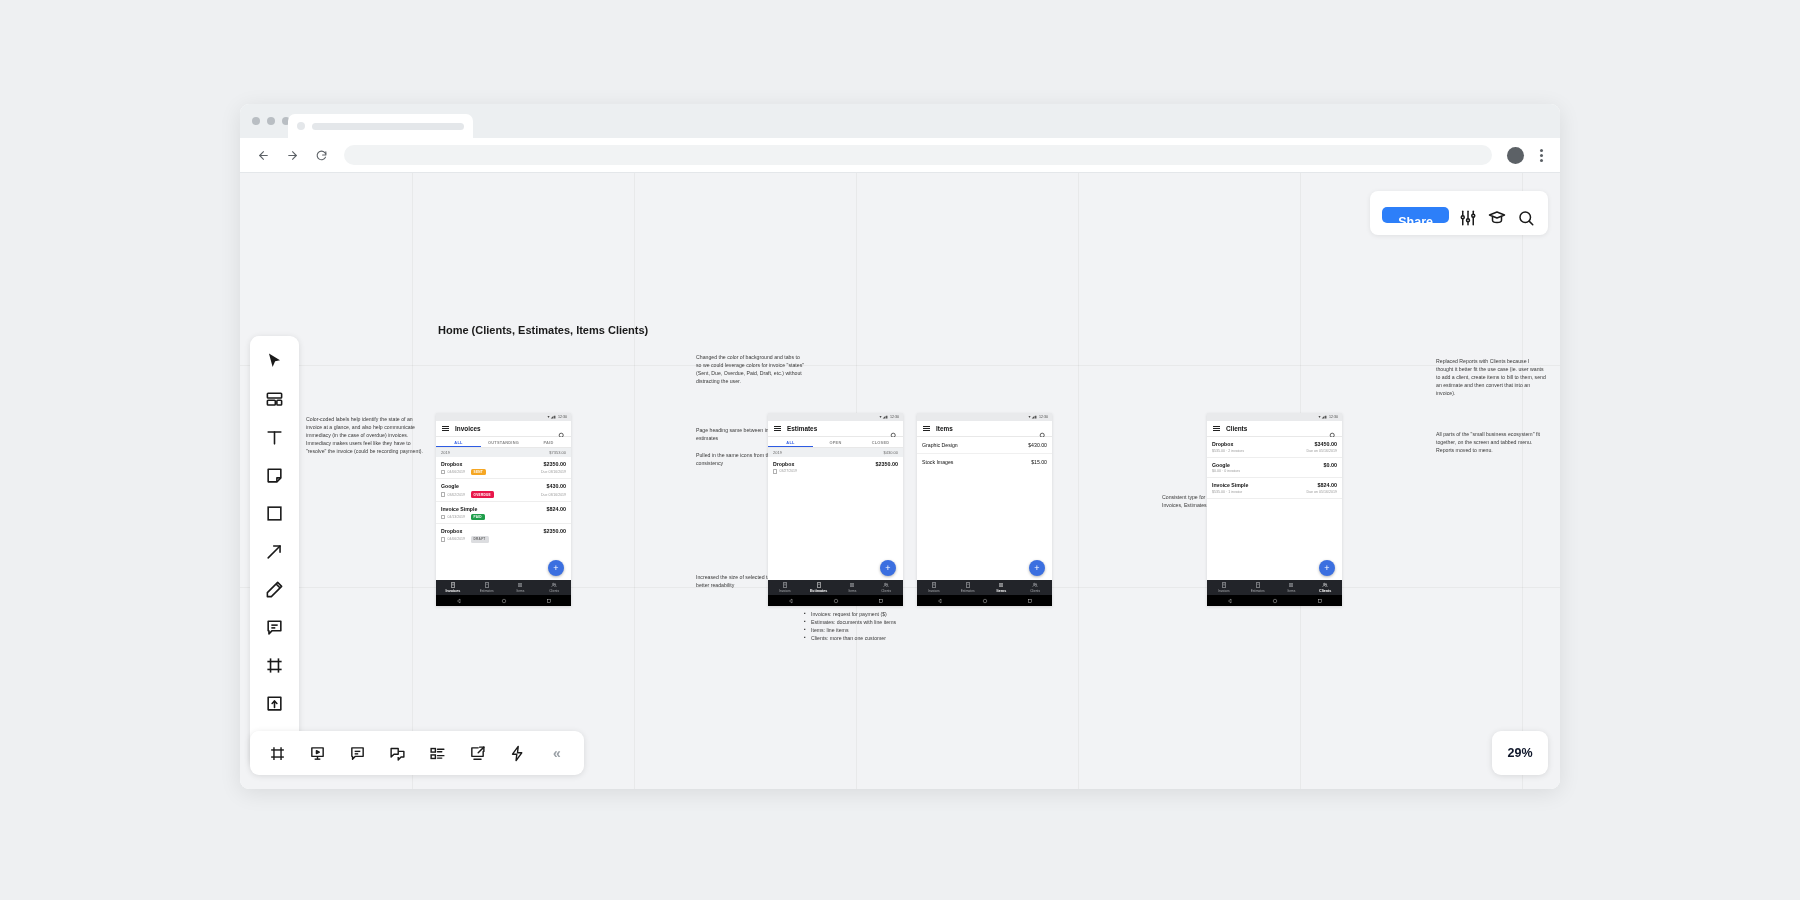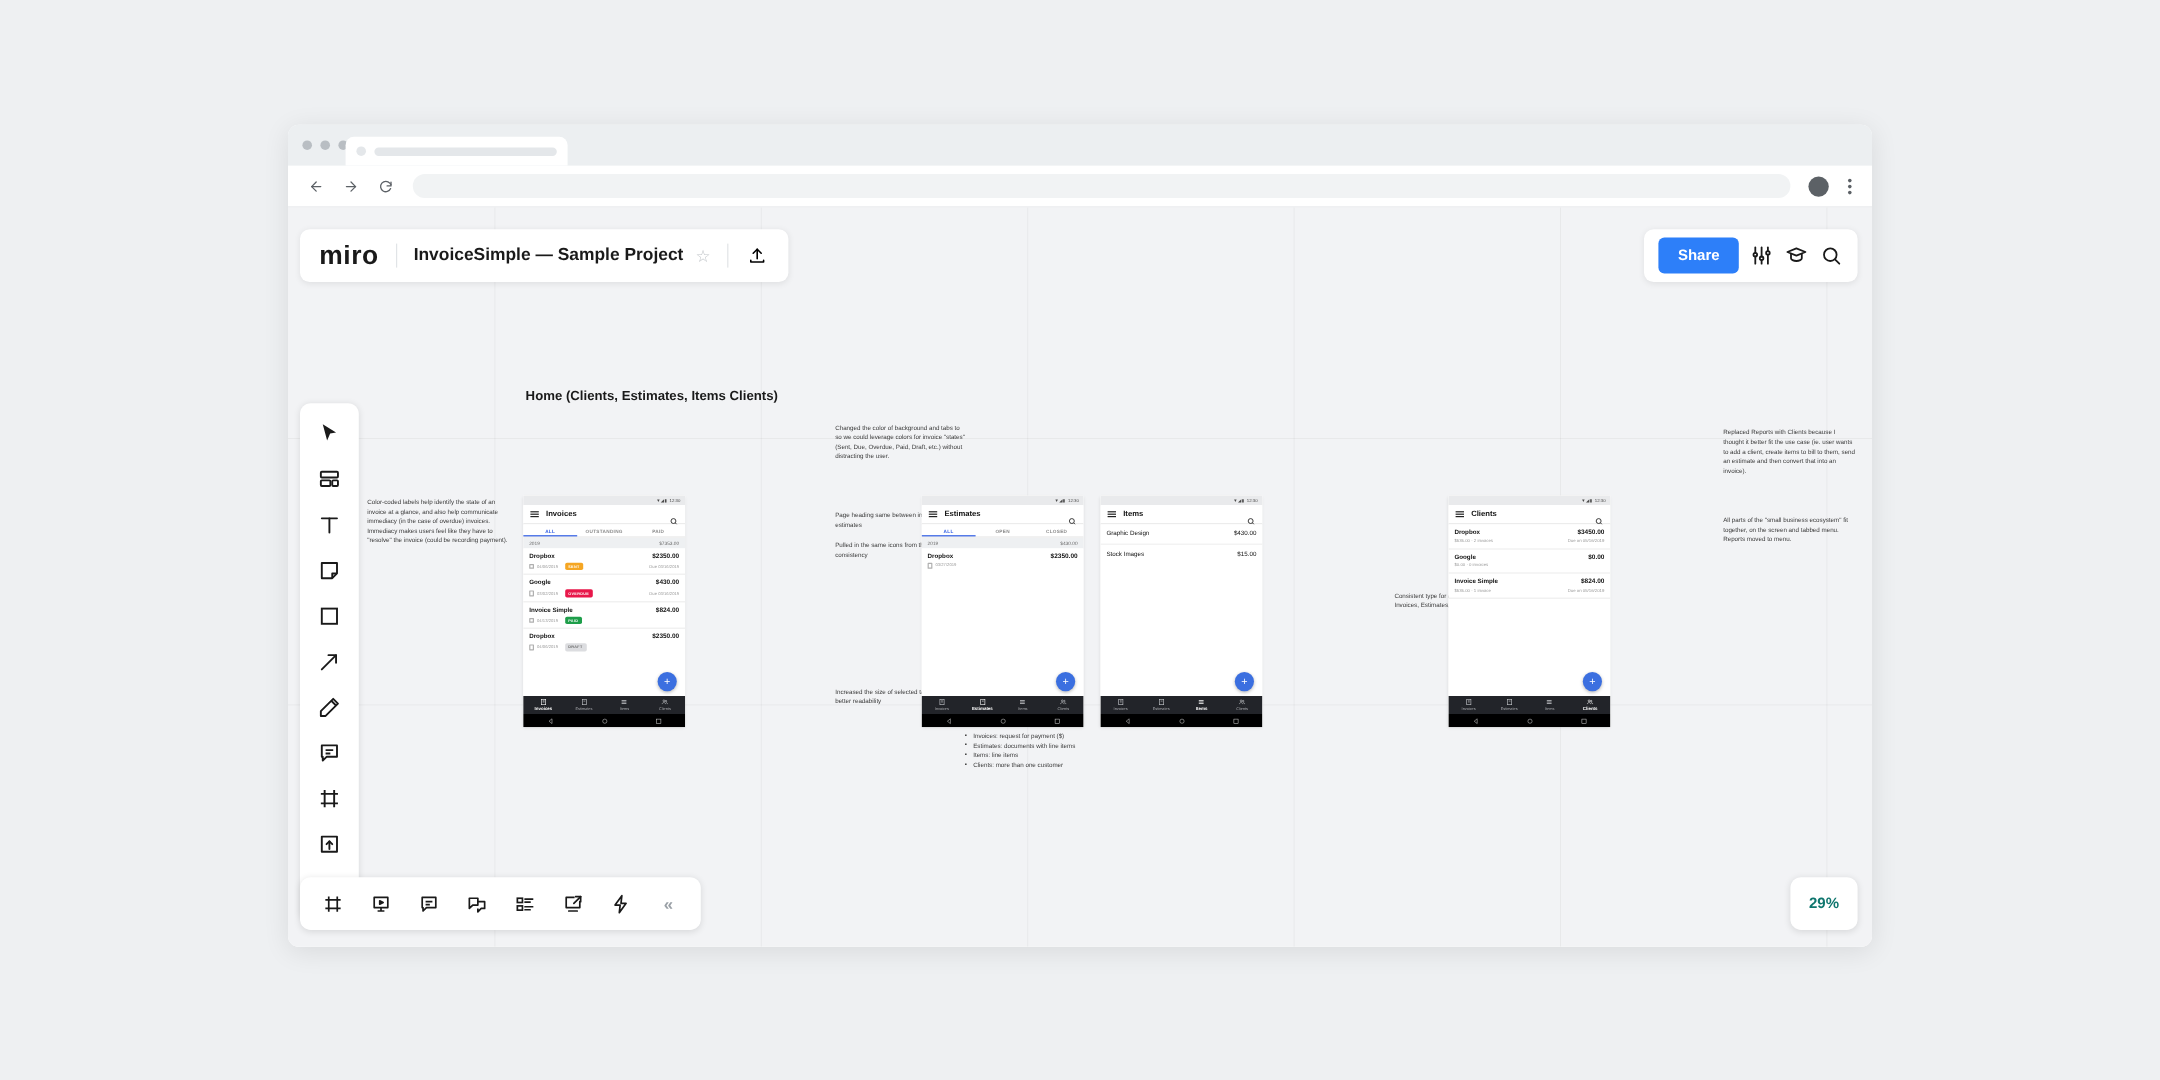--- a/index.html
+++ b/index.html
@@ -68,21 +68,21 @@
   .miro-logo { font-size: 22px; font-weight: 700; letter-spacing: .5px; color: #1a1a1a; }
   .vdiv { width: 1px; height: 20px; background: #e1e4e7; margin: 0 14px; }
   .board-title { font-size: 14.5px; font-weight: 700; color: #1a1a1a; white-space: nowrap; }
   .star { margin-left: 10px; color: #c2c6ca; font-size: 14px; }
   .share-icon { display: flex; align-items: center; justify-content: center; width: 20px; height: 20px; }
   .share-icon svg { width: 16px; height: 16px; }
 
   .header-right {
     position: absolute; right: 12px; top: 18px;
     height: 44px; background: #fff; border-radius: 8px;
-    display: flex; align-items: center; padding: 16px 12px; gap: 8px;
+    display: flex; padding: 16px 12px; gap: 8px;
     box-shadow: 0 1px 5px rgba(0,0,0,.08);
   }
   .share-btn {
     background: #2d7ff9; color: #fff; font-size: 12.5px; font-weight: 700;
     border: none; border-radius: 5px; padding: 8px 16px; cursor: pointer;
     font-family: "Liberation Sans", sans-serif;
   }
   .hicon { width: 21px; height: 21px; display: flex; align-items: center; justify-content: center; color: #1a1a1a; }
   .hicon svg { width: 18px; height: 18px; }
 
@@ -109,21 +109,21 @@
     box-shadow: 0 1px 6px rgba(0,0,0,.11);
   }
   .btool { width: 36px; height: 34px; display: flex; align-items: center; justify-content: center; color: #1a1a1a; cursor: pointer; }
   .btool svg { width: 17px; height: 17px; }
   .btool.chev { color: #9aa0a6; font-size: 14px; font-weight: 700; }
 
   .zoombox {
     position: absolute; right: 12px; bottom: 14px;
     height: 44px; min-width: 56px; background: #fff; border-radius: 9px;
     display: flex; align-items: center; justify-content: center;
-    font-size: 12.5px; font-weight: 700; color: #0f766e;
+    font-size: 12.5px; font-weight: 700; color: #0f172a;
     box-shadow: 0 1px 6px rgba(0,0,0,.11); padding: 0 12px;
   }
 
   
   .frame-title {
     position: absolute; font-size: 11px; font-weight: 700; color: #1a1a1a;
   }
 
   .note {
     position: absolute; font-size: 5.2px; line-height: 1.55; color: #3a3a3a;
@@ -274,34 +274,20 @@
     <div class="profile"></div>
     <div class="kebab">
         <i></i>
         <i></i>
         <i></i>
       </div>
   </div>
 
   <div class="canvas">
 
-    <div class="board-header">
-      <span class="miro-logo">miro</span>
-      <span class="vdiv"></span>
-      <span class="board-title">InvoiceSimple — Sample Project</span>
-      <span class="star">☆</span>
-      <span class="vdiv"></span>
-      <span class="share-icon">
-        <svg viewBox="0 0 24 24" fill="none" stroke="currentColor" stroke-width="2" stroke-linecap="round" stroke-linejoin="round">
-            <path d="M12 16V4"></path>
-            <polyline points="7 9 12 4 17 9"></polyline>
-            <path d="M4 18v2h16v-2"></path>
-          </svg>
-      </span>
-    </div>
 
     <div class="header-right">
       <button class="share-btn">Share</button>
       <span class="hicon">
         <svg viewBox="0 0 24 24" fill="none" stroke="currentColor" stroke-width="2" stroke-linecap="round">
             <line x1="5" y1="3" x2="5" y2="9"></line>
             <line x1="5" y1="13" x2="5" y2="21"></line>
             <circle cx="5" cy="11" r="2"></circle>
             <line x1="12" y1="3" x2="12" y2="13"></line>
             <line x1="12" y1="17" x2="12" y2="21"></line>

